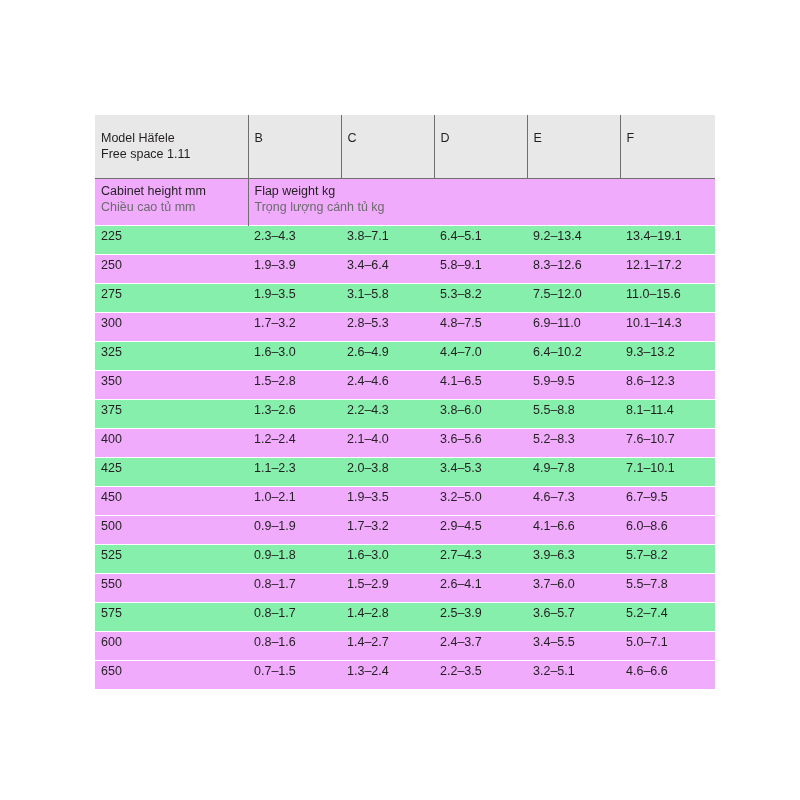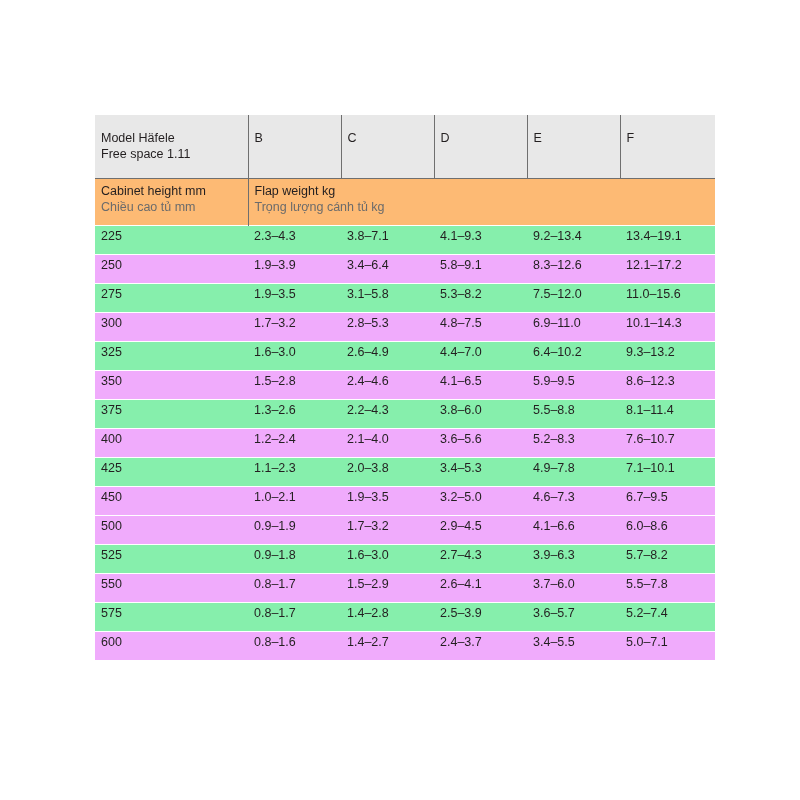--- a/index.html
+++ b/index.html
@@ -48,21 +48,21 @@
   
   tr.head-model td {
     background: #e8e8e8;
     height: 44px;
     padding-top: 16px;
   }
   tr.head-model td.sep {
     border-left: 1px solid #6f6f6f;
   }
   tr.head-cabinet td {
-    background: #fdba74;
+    background: #f0abfc;
     height: 38px;
     padding-top: 5px;
     border-top: 1px solid #6f6f6f;
   }
   tr.head-cabinet td.sep {
     border-left: 1px solid #6f6f6f;
   }
   .muted {
     color: #6b6b6b;
   }
@@ -111,21 +111,21 @@
           <td class="sep" colspan="5">
             <span class="model-line1">Flap weight kg</span>
             <span class="model-line2 muted">Trọng lượng cánh tủ kg</span>
           </td>
         </tr>
 
         <tr class="data odd">
           <td>225</td>
           <td>2.3–4.3</td>
           <td>3.8–7.1</td>
-          <td>4.1–9.3</td>
+          <td>6.4–5.1</td>
           <td>9.2–13.4</td>
           <td>13.4–19.1</td>
         </tr>
         <tr class="data even">
           <td>250</td>
           <td>1.9–3.9</td>
           <td>3.4–6.4</td>
           <td>5.8–9.1</td>
           <td>8.3–12.6</td>
           <td>12.1–17.2</td>
@@ -227,16 +227,24 @@
           <td>5.2–7.4</td>
         </tr>
         <tr class="data even">
           <td>600</td>
           <td>0.8–1.6</td>
           <td>1.4–2.7</td>
           <td>2.4–3.7</td>
           <td>3.4–5.5</td>
           <td>5.0–7.1</td>
         </tr>
+        <tr class="data even">
+          <td>650</td>
+          <td>0.7–1.5</td>
+          <td>1.3–2.4</td>
+          <td>2.2–3.5</td>
+          <td>3.2–5.1</td>
+          <td>4.6–6.6</td>
+        </tr>
       </tbody>
     </table>
   </div>
 </div>
 
 </body></html>

